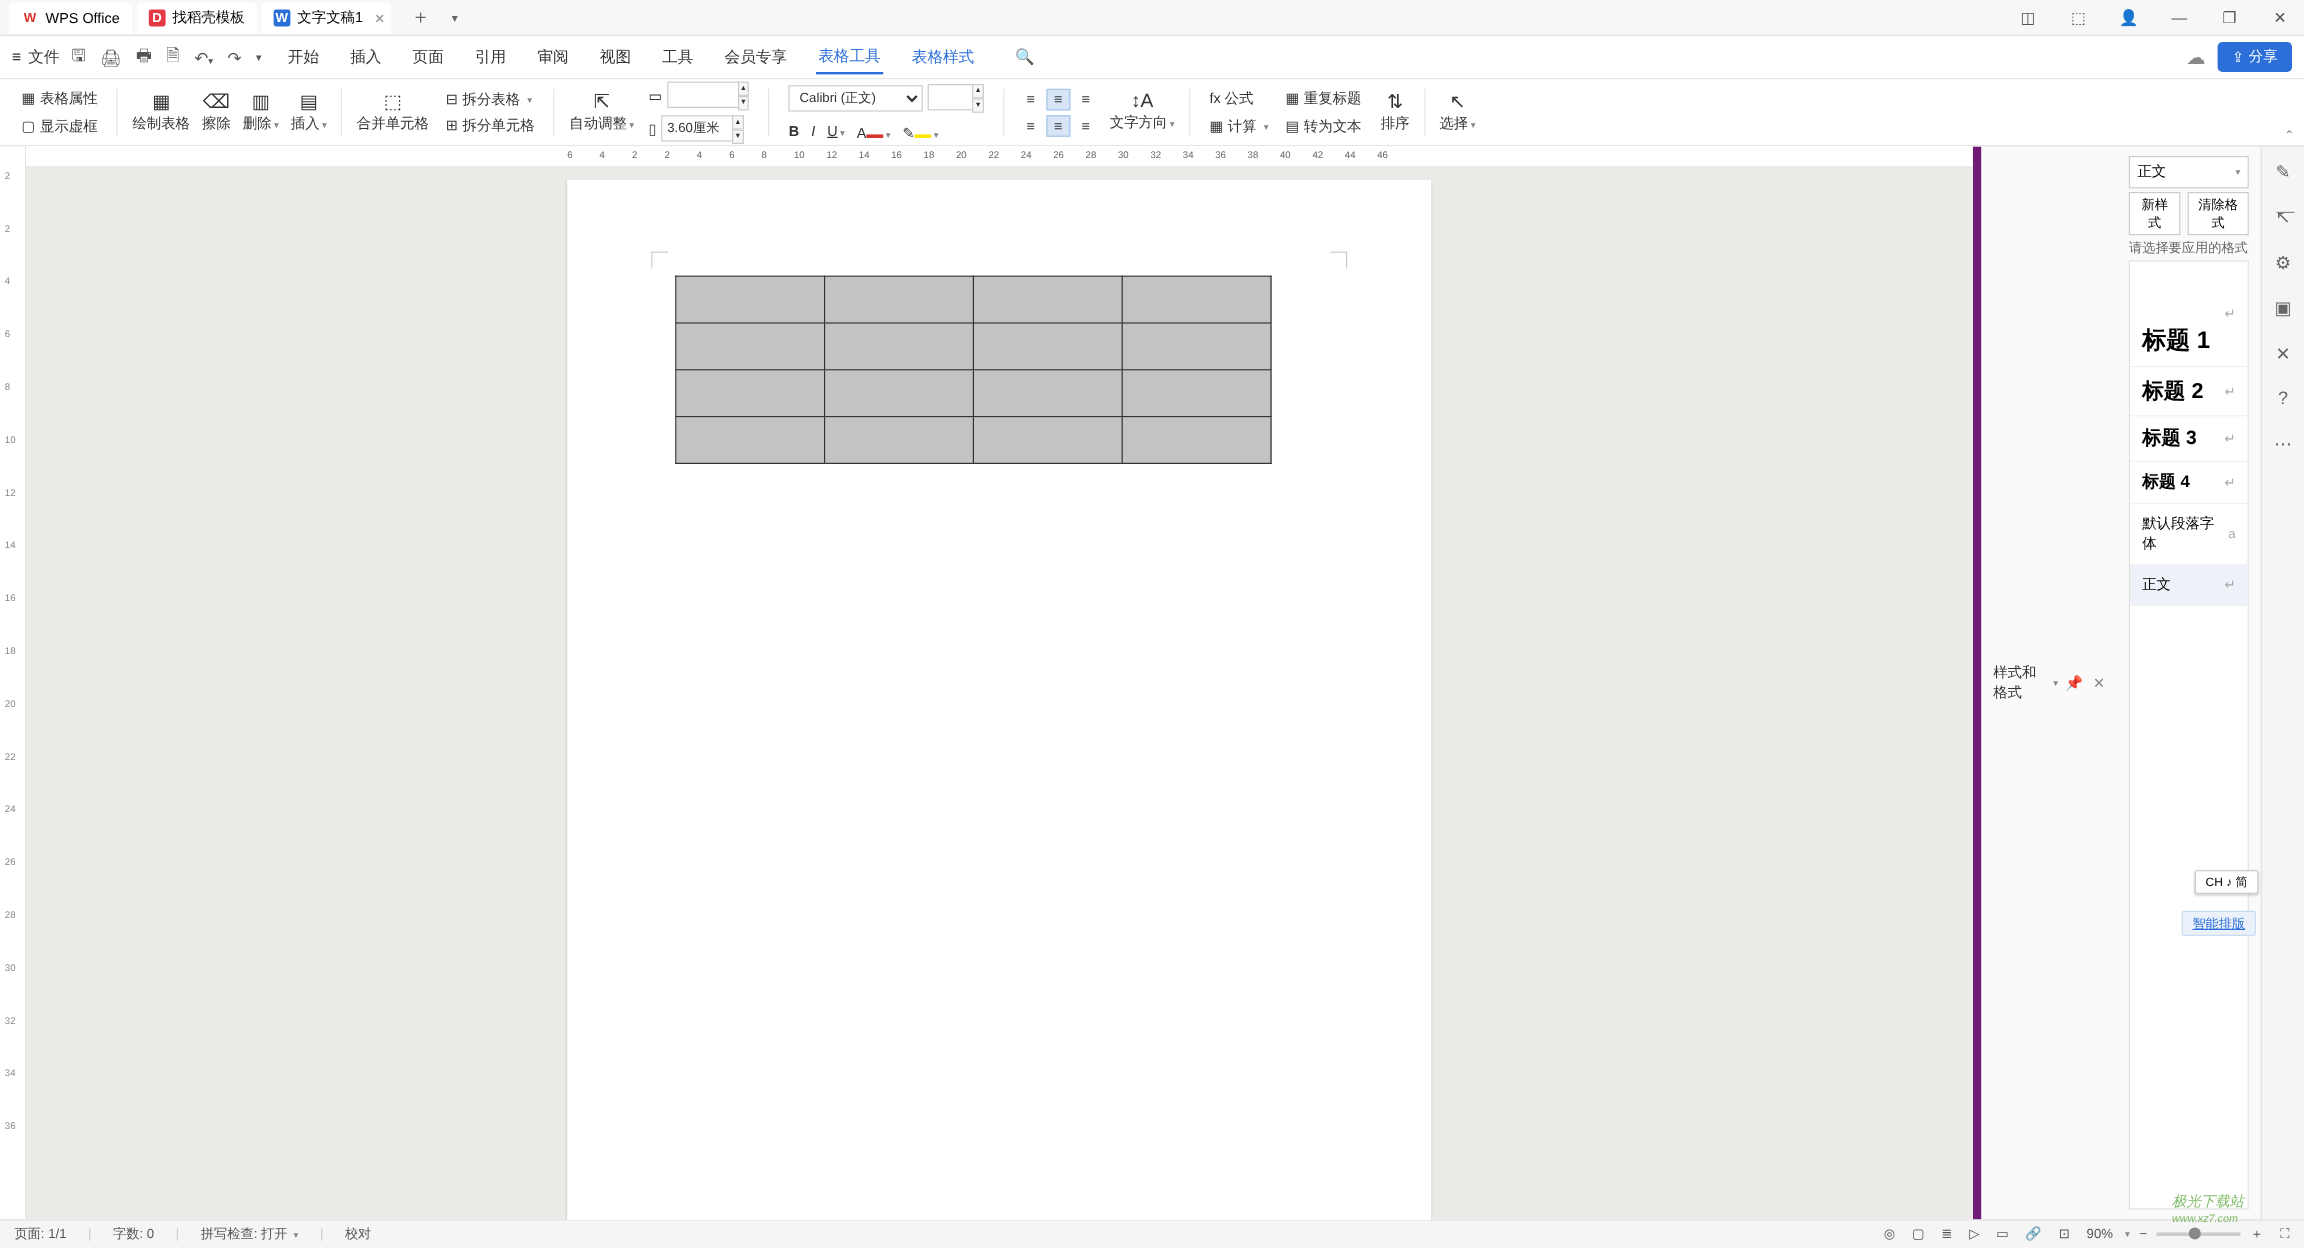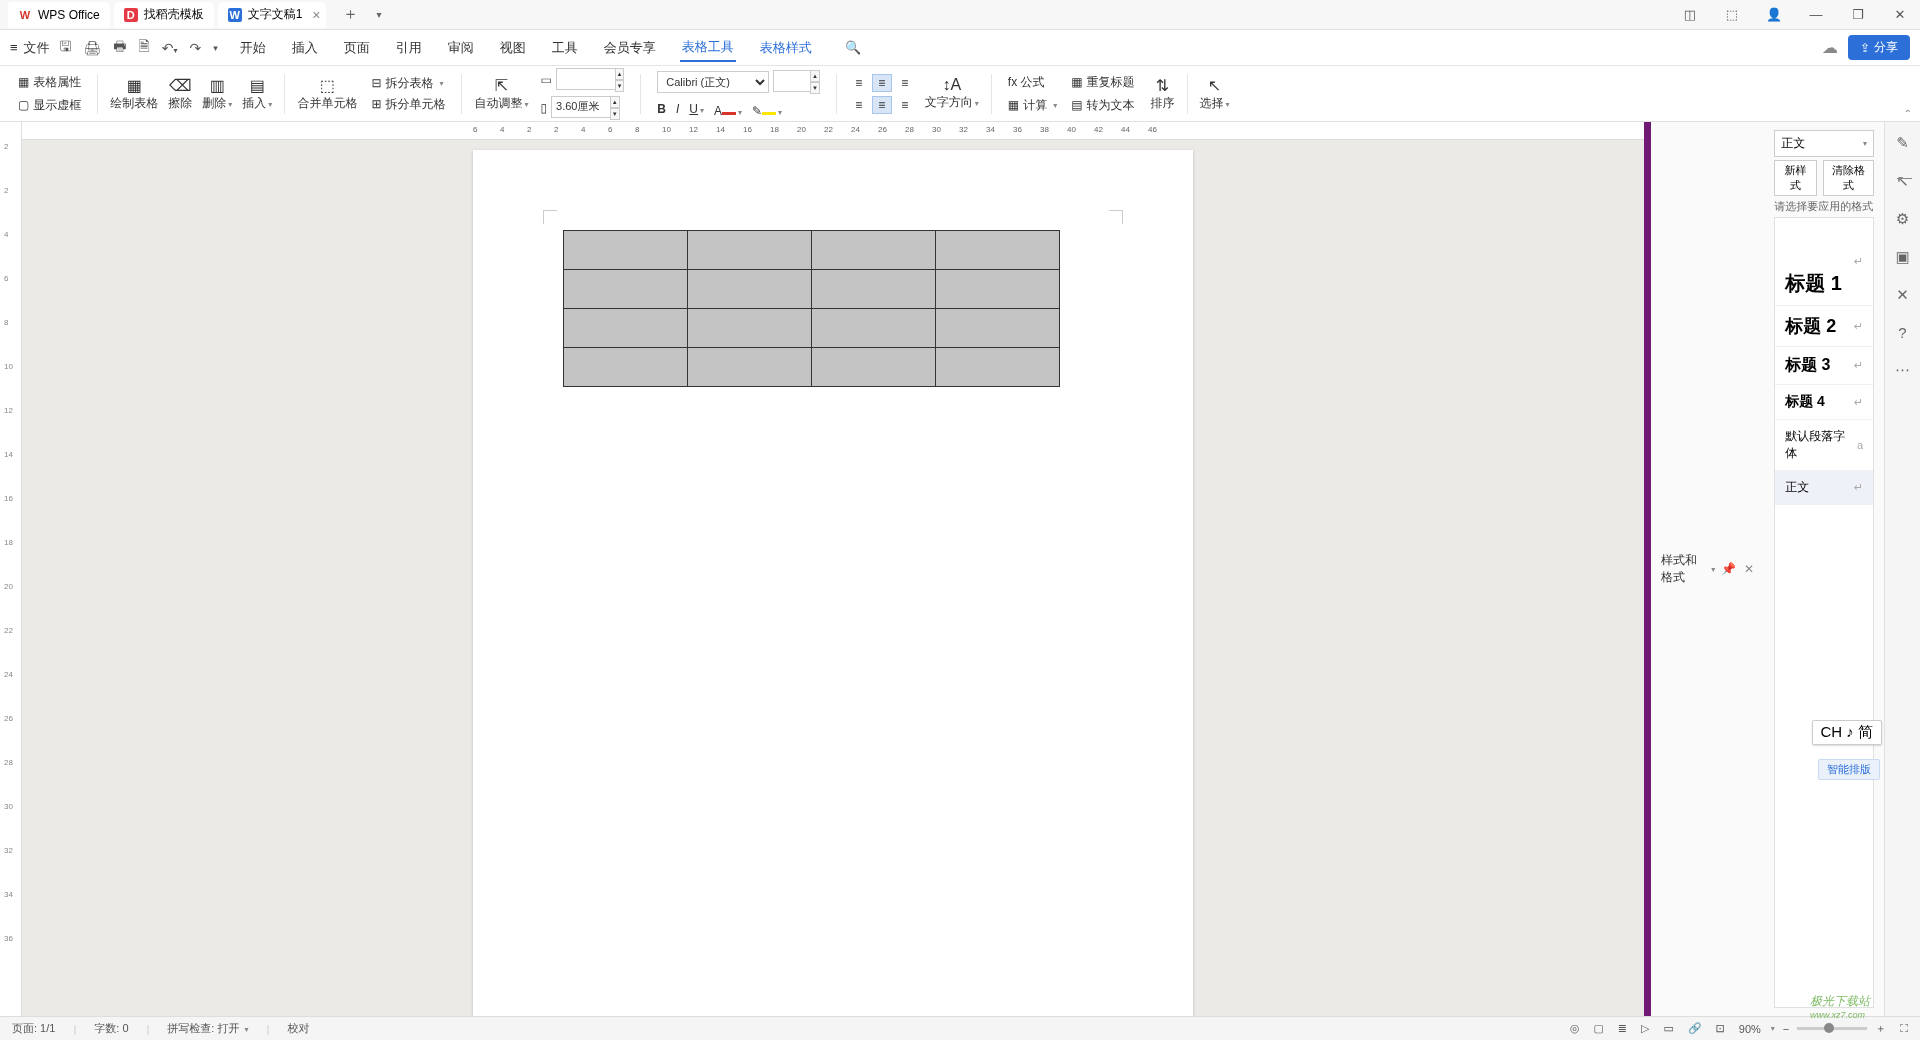--- a/index.html
+++ b/index.html
@@ -89,22 +89,22 @@
 .icon-rail { width: 36px; background: #f5f5f5; border-left: 1px solid #e0e0e0; display: flex; flex-direction: column; align-items: center; padding-top: 12px; gap: 20px; color: #666; font-size: 15px; }
 .rail-item { cursor: pointer; }
 .rail-minus { position:absolute; right:8px; top:168px; color:#888; font-size:15px;}
 
 
 .status-bar { height: 24px; background: #f5f5f5; border-top: 1px solid #ddd; display: flex; align-items: center; padding: 0 12px; font-size: 11px; color: #555; gap: 18px; }
 .status-right { margin-left: auto; display: flex; gap: 14px; align-items: center; }
 .zoom-group { display:flex; align-items:center; gap:8px;}
 
 
-.ime-badge { position: absolute; right: 38px; bottom: 295px; background: #fff; border: 1px solid #ccc; padding: 2px 8px; font-size: 15px; border-radius: 2px; box-shadow: 0 1px 2px rgba(0,0,0,.15); }
-.smart-layout { position:absolute; right:40px; bottom:260px; background:#eaf1fb; color:#2c6fd8; font-size:11px; padding:2px 8px; border-radius:2px; border:1px solid #c9dbf2;}
+.ime-badge { position: absolute; right: 38px; bottom: 295px; background: #fff; border: 1px solid #ccc; padding: 2px 8px; font-size: 10px; border-radius: 2px; box-shadow: 0 1px 2px rgba(0,0,0,.15); }
+.smart-layout { position:absolute; right:40px; bottom:260px; background:#eaf1fb; color:#2c6fd8; font-size:11px; padding:2px 8px; border-radius:2px; border:1px solid #c9dbf2;text-decoration:underline;}
 
 
 .watermark { position:absolute; right:50px; bottom:20px; font-size:12px; color:#6ab04c; font-style:italic; opacity:.85; pointer-events:none;}
 .watermark small { display:block; font-size:9px; color:#6ab04c;}
 select.input-box, input.input-box { color:#333;}
 
 .color-swatch { width:14px; height:3px; background:#d9342b; display:inline-block; margin-top:12px;}
 .hl-swatch { width:14px; height:3px; background:#ffe600; display:inline-block; margin-top:12px;}
 </style>
 </head>

